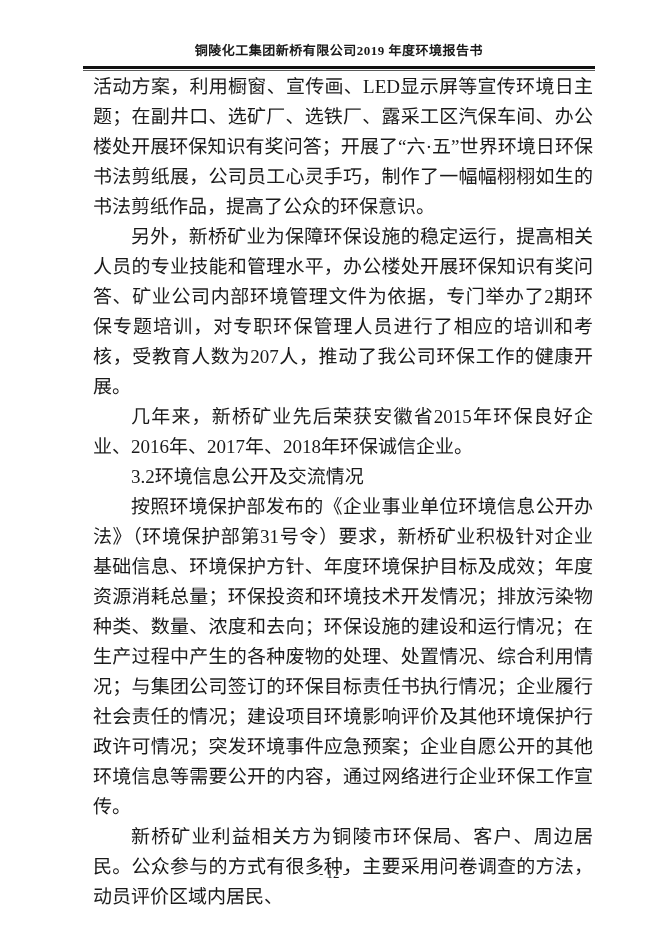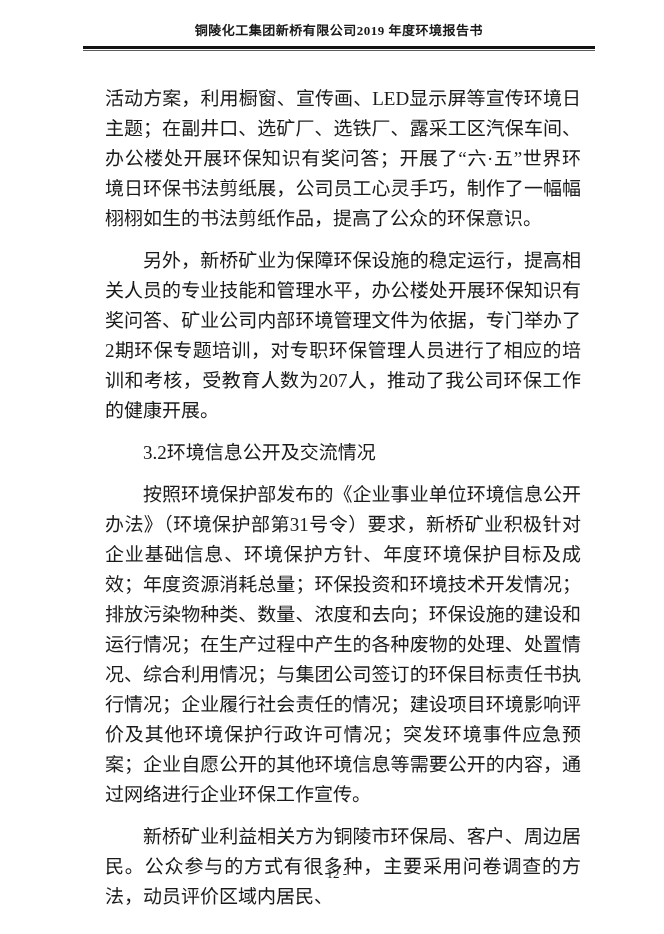--- a/index.html
+++ b/index.html
@@ -15,21 +15,21 @@
   .page {
     position: relative;
     width: 664px;
     height: 934px;
     background: #ffffff;
     box-sizing: border-box;
     overflow: hidden;
   }
   .doc-header {
     position: absolute;
-    top: 20px;
+    top: 40px;
     left: 83px;
     width: 512px;
   }
   .doc-header-title {
     text-align: center;
     font-size: 13px;
     font-weight: bold;
     color: #1a1a1a;
     letter-spacing: 0.5px;
     white-space: nowrap;
@@ -46,21 +46,21 @@
     top: 72px;
     left: 93px;
     width: 500px;
     font-size: 19px;
     line-height: 30px;
     color: #1a1a1a;
     text-align: justify;
     text-justify: inter-ideograph;
   }
   .para {
-    margin: 12px;
+    margin: 0;
     padding: 0;
   }
   .para.indent {
     text-indent: 2em;
   }
   .doc-footer {
     position: absolute;
     top: 866px;
     left: 83px;
     width: 500px;
@@ -75,20 +75,21 @@
 <div class="page">
 
   <div class="doc-header">
     <div class="doc-header-title">铜陵化工集团新桥有限公司2019 年度环境报告书</div>
     <div class="doc-header-rule"></div>
   </div>
 
   <div class="doc-content">
     <p class="para">活动方案，利用橱窗、宣传画、LED显示屏等宣传环境日主题；在副井口、选矿厂、选铁厂、露采工区汽保车间、办公楼处开展环保知识有奖问答；开展了“六·五”世界环境日环保书法剪纸展，公司员工心灵手巧，制作了一幅幅栩栩如生的书法剪纸作品，提高了公众的环保意识。</p>
     <p class="para indent">另外，新桥矿业为保障环保设施的稳定运行，提高相关人员的专业技能和管理水平，办公楼处开展环保知识有奖问答、矿业公司内部环境管理文件为依据，专门举办了2期环保专题培训，对专职环保管理人员进行了相应的培训和考核，受教育人数为207人，推动了我公司环保工作的健康开展。</p>
+    <p class="para indent">几年来，新桥矿业先后荣获安徽省2015年环保良好企业、2016年、2017年、2018年环保诚信企业。</p>
     <p class="para indent">3.2环境信息公开及交流情况</p>
     <p class="para indent">按照环境保护部发布的《企业事业单位环境信息公开办法》（环境保护部第31号令）要求，新桥矿业积极针对企业基础信息、环境保护方针、年度环境保护目标及成效；年度资源消耗总量；环保投资和环境技术开发情况；排放污染物种类、数量、浓度和去向；环保设施的建设和运行情况；在生产过程中产生的各种废物的处理、处置情况、综合利用情况；与集团公司签订的环保目标责任书执行情况；企业履行社会责任的情况；建设项目环境影响评价及其他环境保护行政许可情况；突发环境事件应急预案；企业自愿公开的其他环境信息等需要公开的内容，通过网络进行企业环保工作宣传。</p>
     <p class="para indent">新桥矿业利益相关方为铜陵市环保局、客户、周边居民。公众参与的方式有很多种，主要采用问卷调查的方法，动员评价区域内居民、</p>
   </div>
 
   <div class="doc-footer">
     <span>- 12 -</span>
   </div>
 
 </div>

